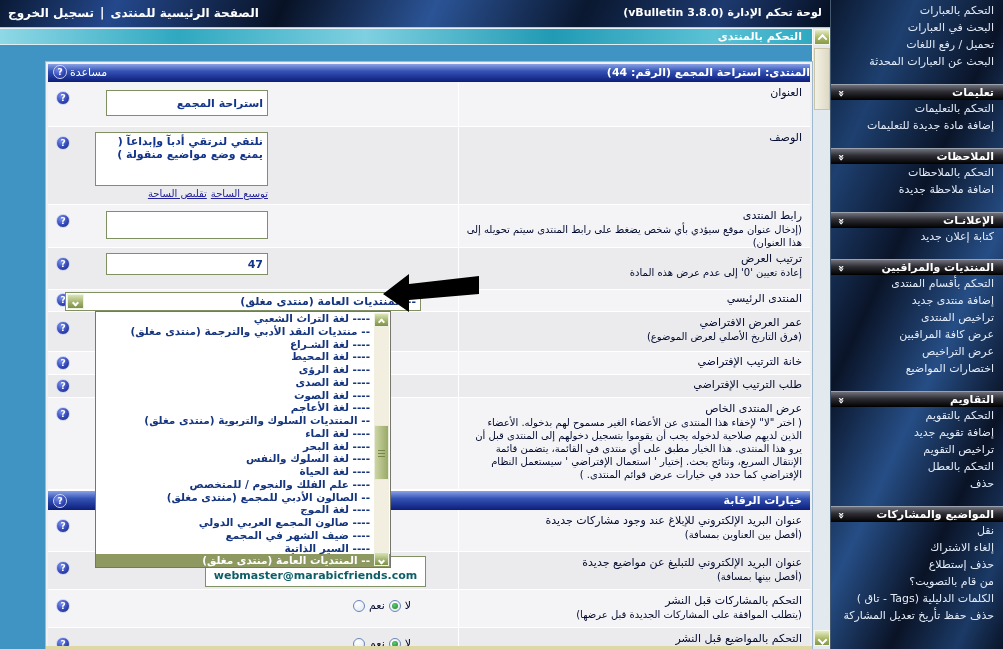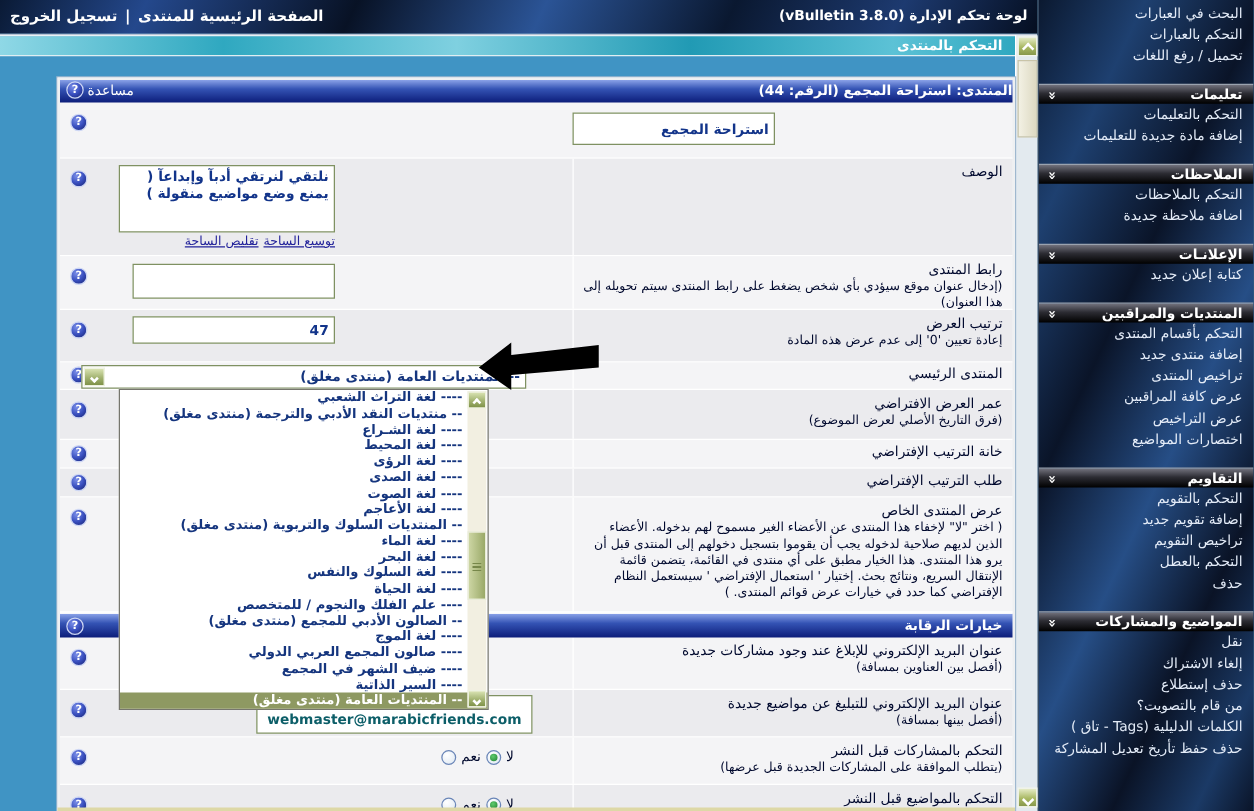--- a/index.html
+++ b/index.html
@@ -129,31 +129,34 @@
     </span>
   </div>
 
   <div class="tealbar">
     <span>التحكم بالمنتدى</span>
   </div>
 
   <nav class="sidebar">
 
       <a class="sb-entry">
+        <span>التحكم بالعبارات</span>
+      </a>
+
+      <a class="sb-entry">
         <span>البحث في العبارات</span>
       </a>
 
       <a class="sb-entry">
-        <span>التحكم بالعبارات</span>
-      </a>
-
-      <a class="sb-entry">
         <span>تحميل / رفع اللغات</span>
       </a>
 
+      <a class="sb-entry">
+        <span>البحث عن العبارات المحدثة</span>
+      </a>
 
       <a class="sb-entry hdr">
         <span class="chev">«</span><span>تعليمات</span>
       </a>
 
       <a class="sb-entry">
         <span>التحكم بالتعليمات</span>
       </a>
 
       <a class="sb-entry">
@@ -277,20 +280,23 @@
 
     <div class="phead">
       <span class="ttl">المنتدى: استراحة المجمع (الرقم: 44)</span>
       <span class="helpa">
         <span>مساعدة</span>
         <span class="qicon">?</span>
       </span>
     </div>
 
     <div class="row" style="height:45px">
+      <div class="lbl">
+          <div class="l1">العنوان</div>
+        </div>
       <div class="ctl">
         <input class="inp" value="استراحة المجمع" style="">
       </div>
       <div class="hlp">
           <span class="qicon">?</span>
         </div>
     </div>
 
     <div class="row alt" style="height:78px">
       <div class="lbl">

